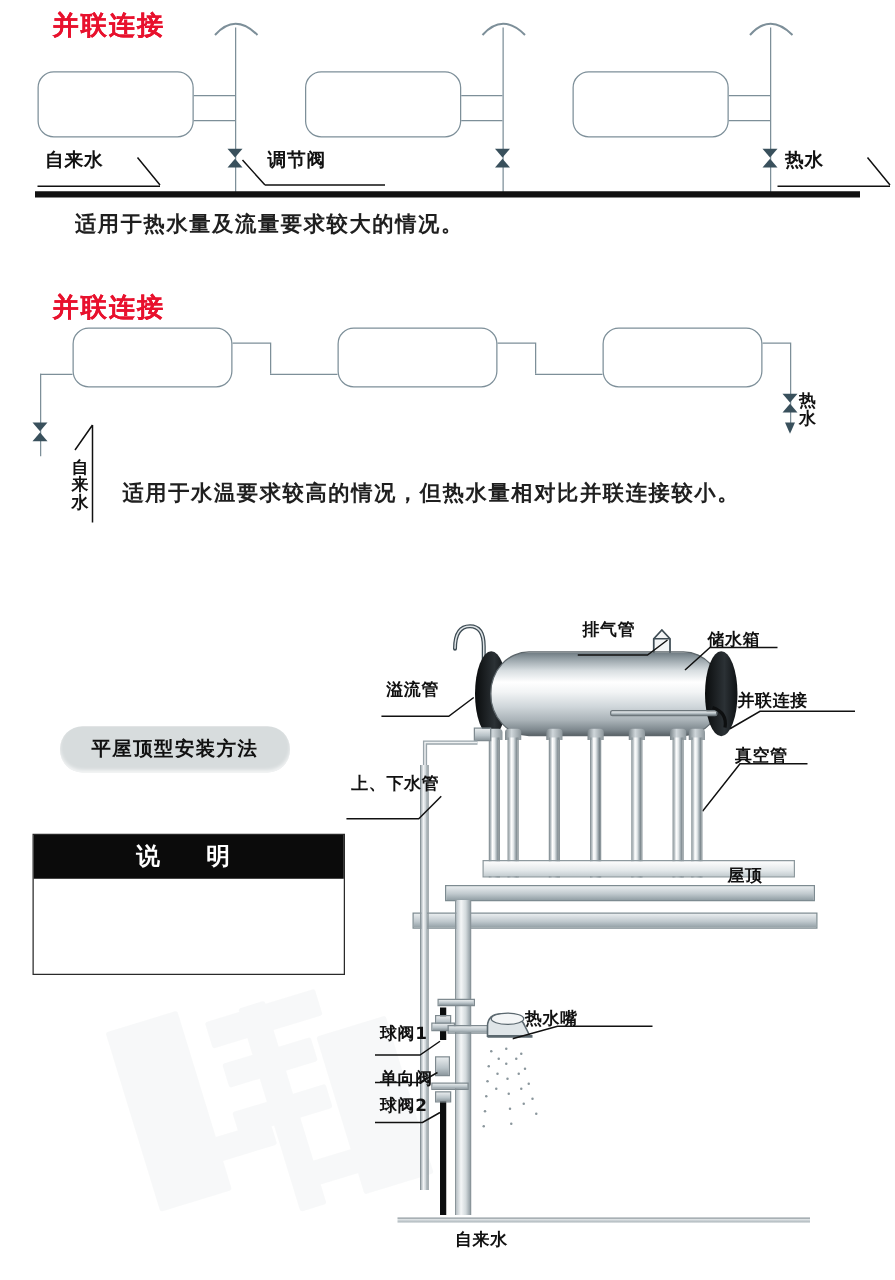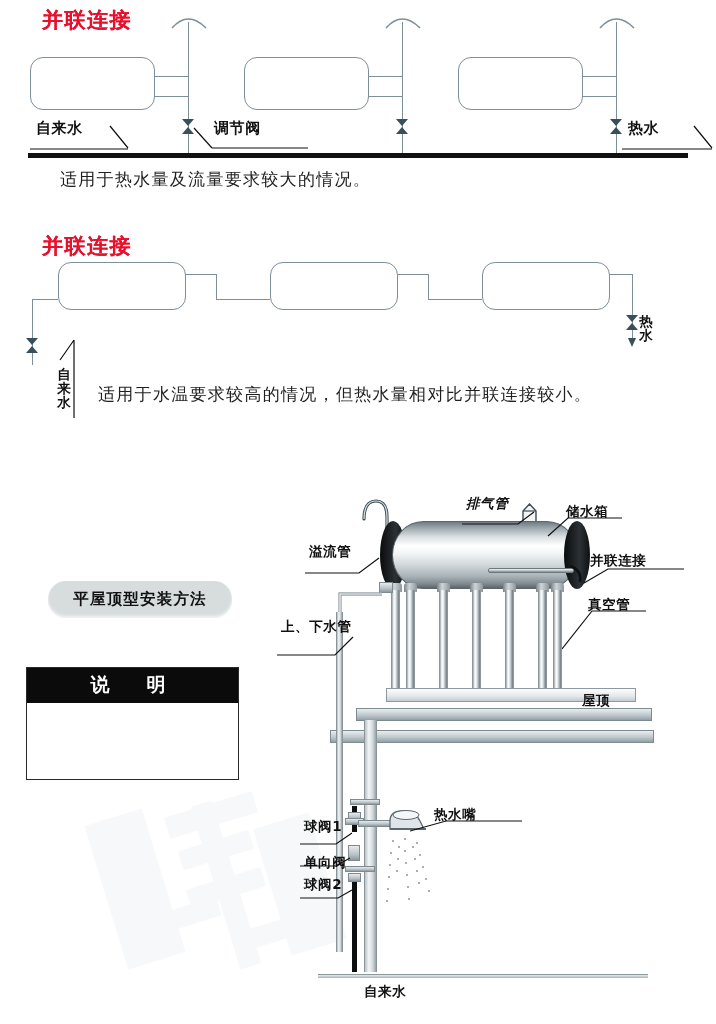--- a/index.html
+++ b/index.html
@@ -36,21 +36,21 @@
     font-size: 21px;
     font-weight: 700;
     color: #e8112d;
     letter-spacing: 1.5px;
     white-space: nowrap;
     text-shadow: 0 0 .4px #e8112d;
   }
   .caption {
     position: absolute;
     font-size: 17px;
-    font-weight: 400;
+    font-weight: 700;
     color: #1f1f1f;
     letter-spacing: 1.3px;
     white-space: nowrap;
   }
   .lbl {
     position: absolute;
     font-size: 13.5px;
     font-weight: 700;
     color: #111;
     letter-spacing: .6px;
@@ -303,21 +303,21 @@
       <path d="M26 2 L12 22 M26 2 L26 80" fill="none" stroke="#111" stroke-width="1.2"></path>
     </svg>
 
     <div class="caption" style="left:98px; top:383px;">适用于水温要求较高的情况，但热水量相对比并联连接较小。</div>
   </div>
 
   <div>
 
     <div class="pill" style="left:48px; top:581px; width:184px; height:37px;">平屋顶型安装方法</div>
 
-    <div class="note-box" style="left:26px; top:667px; width:213px; height:113px;">
+    <div class="note-box" style="left:26px; top:667px; width:250px; height:113px;">
       <div class="note-title">说　明</div>
     </div>
 
     <svg style="position:absolute;left:356px;top:495px;width:42px;height:78px;">
       <path d="M8 24 Q8 6 20 6 Q31 6 31 22 L31 76" fill="none" stroke="#3e4c54" stroke-width="3.2" stroke-linecap="round"></path>
       <path d="M8 24 Q8 6 20 6 Q31 6 31 22 L31 76" fill="none" stroke="#dfe4e7" stroke-width="1.2"></path>
       <rect x="27" y="40" width="9" height="3" fill="#46545c"></rect>
       <rect x="27" y="47" width="9" height="3" fill="#46545c"></rect>
       <rect x="27" y="54" width="9" height="3" fill="#46545c"></rect>
     </svg>
@@ -420,21 +420,21 @@
     <div class="drop" style="left:416px; top:870px;"></div>
     <div class="drop" style="left:418px; top:882px;"></div>
 
     <div style="position:absolute;left:318px;top:974px;width:330px;height:4px;background:linear-gradient(to bottom,#e8ecee,#aab4b9);border-top:1px solid #8d989d;"></div>
 
     <div class="lbl" style="left:309px; top:543px;">溢流管</div>
     <svg style="position:absolute;left:305px;top:556px;width:76px;height:22px;">
       <path d="M0 17 L54 17 L74 2" fill="none" stroke="#111" stroke-width="1.2"></path>
     </svg>
 
-    <div class="lbl" style="left:466px; top:495px;font-style:italic;">排气管</div>
+    <div class="lbl" style="left:466px; top:495px;">排气管</div>
     <svg style="position:absolute;left:462px;top:508px;width:78px;height:20px;">
       <path d="M0 16 L56 16 L72 4" fill="none" stroke="#111" stroke-width="1.2"></path>
     </svg>
 
     <div class="lbl" style="left:566px; top:503px;">储水箱</div>
     <svg style="position:absolute;left:534px;top:516px;width:90px;height:22px;">
       <path d="M88 2 L34 2 L14 20" fill="none" stroke="#111" stroke-width="1.2"></path>
     </svg>
 
     <div class="lbl" style="left:590px; top:552px;">并联连接</div>
@@ -462,21 +462,21 @@
     <div class="lbl" style="left:304px; top:843px;margin-top:11px;">单向阀</div>
     <svg style="position:absolute;left:300px;top:856px;width:52px;height:12px;">
       <path d="M0 10 L36 10 L50 2" fill="none" stroke="#111" stroke-width="1.2"></path>
     </svg>
 
     <div class="lbl" style="left:304px; top:876px;">球阀2</div>
     <svg style="position:absolute;left:300px;top:889px;width:54px;height:12px;">
       <path d="M0 9 L38 9 L52 1" fill="none" stroke="#111" stroke-width="1.2"></path>
     </svg>
 
-    <div class="lbl" style="left:434px; top:806px;">热水嘴</div>
+    <div class="lbl" style="left:420px; top:806px;">热水嘴</div>
     <svg style="position:absolute;left:410px;top:819px;width:114px;height:14px;">
       <path d="M112 2 L36 2 L0 12" fill="none" stroke="#111" stroke-width="1.2"></path>
     </svg>
 
     <div class="lbl" style="left:364px; top:983px;">自来水</div>
 
   </div>
 </div>
 
 </body></html>

